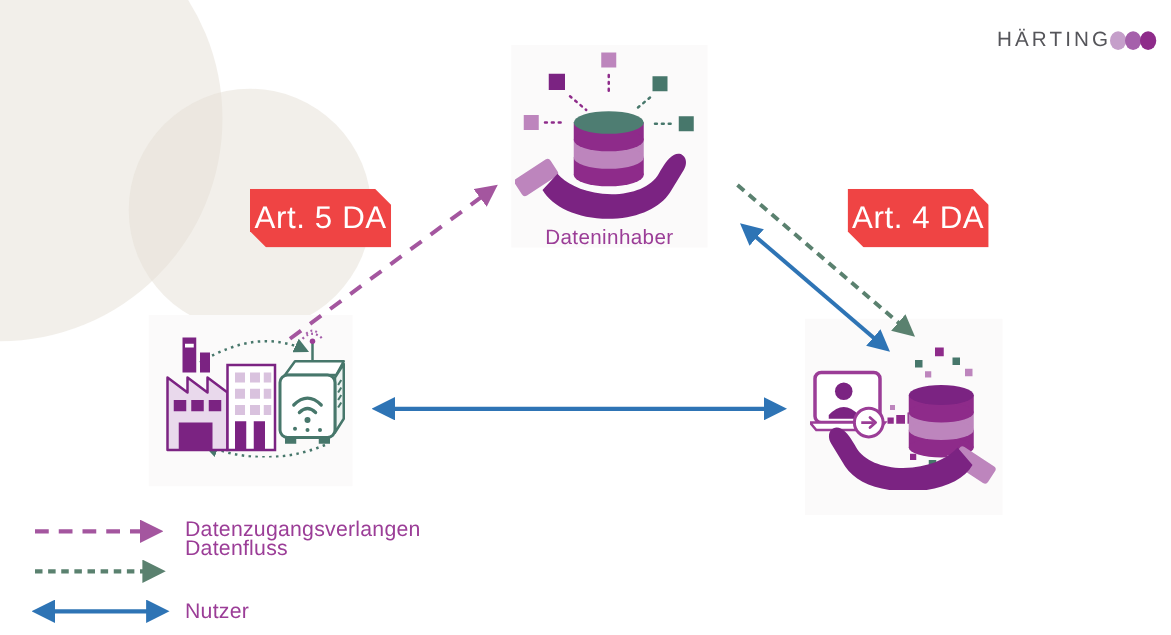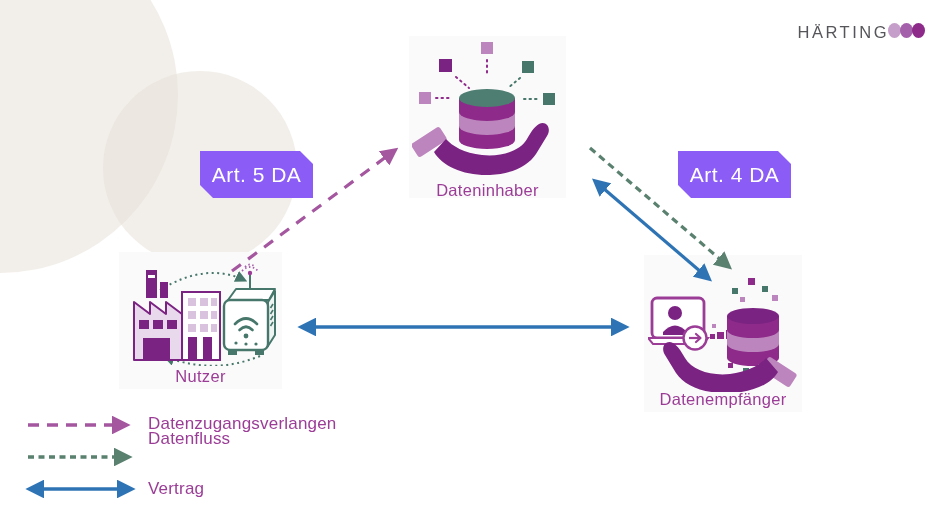--- a/index.html
+++ b/index.html
@@ -9,29 +9,29 @@
   }
   .bg-circle{position:absolute;border-radius:50%;background:rgba(230,224,213,0.5);}
   .bg-circle.c1{left:-178px;top:-83px;width:356px;height:356px;}
   .bg-circle.c2{left:103px;top:71px;width:194px;height:194px;}
   .card{position:absolute;background:#fbfafa;}
   .node-label{
     position:absolute;text-align:center;color:#9b3d97;font-size:16.5px;
     font-weight:500;letter-spacing:0.3px;
   }
   .banner{
-    position:absolute;width:113px;height:47px;background:#8b5cf6;color:#ffffff;
-    font-size:21px;font-weight:500;letter-spacing:0.5px;text-align:center;line-height:47px;
+    position:absolute;width:113px;height:47px;background:#ef4444;color:#ffffff;
+    font-size:25px;font-weight:500;letter-spacing:0.5px;text-align:center;line-height:47px;
     clip-path:polygon(0 0,calc(100% - 13px) 0,100% 13px,100% 100%,13px 100%,0 calc(100% - 13px));
   }
   .legend-label{
     position:absolute;left:148px;color:#9b3d97;font-size:17px;font-weight:500;
     letter-spacing:0.2px;
   }
-  .logo{position:absolute;top:23px;right:12px;display:flex;align-items:flex-start;padding-left:12px;}
+  .logo{position:absolute;top:23px;right:12px;display:flex;align-items:center;padding-left:12px;}
   .logo-text{color:#55555a;font-size:16.5px;font-weight:500;letter-spacing:2.5px;}
   .logo-dot{width:13px;height:15px;border-radius:50%;margin-left:-1px;}
   .overlay,.icon-svg{position:absolute;pointer-events:none;}
   .overlay{left:0;top:0;z-index:5;}
   .banner{z-index:6;}
 </style>
 </head>
 <body>
 
 <div class="stage">
@@ -122,21 +122,20 @@
     <rect x="100" y="42" width="44" height="50" rx="6" fill="#ffffff" stroke="#47776b" stroke-width="2.4"></rect>
     <path d="M111 66 Q122 55 133 66" fill="none" stroke="#47776b" stroke-width="2.6" stroke-linecap="round"></path>
     <path d="M115.5 72 Q122 65.5 128.5 72" fill="none" stroke="#47776b" stroke-width="2.6" stroke-linecap="round"></path>
     <circle cx="122" cy="78" r="2.4" fill="#47776b"></circle>
     <circle cx="112" cy="85" r="1.6" fill="#47776b"></circle>
       <circle cx="122" cy="86" r="1.6" fill="#47776b"></circle>
       <circle cx="132" cy="86" r="1.6" fill="#47776b"></circle>
     <rect x="104" y="92" width="9" height="5" fill="#47776b"></rect>
     <rect x="131" y="92" width="9" height="5" fill="#47776b"></rect>
   </svg>
-  <div class="node-label" style="left:119px;top:367px;width:163px;">Nutzer</div>
 
   <svg class="icon-svg" style="left:648px;top:262px;" width="154" height="130" viewBox="0 0 154 130">
     <rect x="4" y="36" width="52" height="40" rx="5" fill="#ffffff" stroke="#9b3d97" stroke-width="2.8"></rect>
     <circle cx="27" cy="51" r="7" fill="#7b2382"></circle>
     <path d="M15 70 Q27 57 39 70 L39 73 L15 73 Z" fill="#7b2382"></path>
     <path d="M0 76 L60 76 L55 82 L5 82 Z" fill="#ffffff" stroke="#9b3d97" stroke-width="2"></path>
     <circle cx="47" cy="76" r="11.5" fill="#ffffff" stroke="#9b3d97" stroke-width="2.4"></circle>
     <line x1="41" y1="76" x2="51" y2="76" stroke="#9b3d97" stroke-width="2.2"></line>
     <path d="M48 72 L52.5 76 L48 80" fill="none" stroke="#9b3d97" stroke-width="2.2" stroke-linecap="round" stroke-linejoin="round"></path>
     <rect x="62" y="72" width="5" height="5" fill="#8e2b8a"></rect>
@@ -160,21 +159,20 @@
       <ellipse cx="105" cy="68" rx="26" ry="8" fill="#8e2b8a"></ellipse>
     <ellipse cx="105" cy="54" rx="26" ry="8" fill="#7b2382"></ellipse>
     <g>
       <rect x="80" y="101" width="5" height="5" fill="#8e2b8a"></rect>
       <rect x="95" y="106" width="6" height="6" fill="#47776b"></rect>
       <rect x="110" y="102" width="5" height="5" fill="#bd85bd"></rect>
     </g>
     <rect x="114" y="102" width="34" height="16" rx="3" fill="#bd85bd" transform="rotate(33 131 110)"></rect>
     <path d="M130 110 C122 124 100 132 74 131 C52 130 36 123 28 111 L17 93 C12 85 18 77 25 81 C30 84 33 89 37 96 C44 108 62 114 82 112 C100 110 112 103 118 96 Z" fill="#7b2382"></path>
   </svg>
-  <div class="node-label" style="left:644px;top:390px;width:158px;">Datenempfänger</div>
 
   <svg class="overlay" width="937" height="508" viewBox="0 0 937 508">
     <defs>
       <marker id="mPurple" viewBox="0 0 10 10" refX="7" refY="5" markerWidth="5.5" markerHeight="5.5" orient="auto-start-reverse">
         <path d="M0 0 L10 5 L0 10 z" fill="#a4569f"></path>
       </marker>
       <marker id="mGreen" viewBox="0 0 10 10" refX="7" refY="5" markerWidth="5.5" markerHeight="5.5" orient="auto-start-reverse">
         <path d="M0 0 L10 5 L0 10 z" fill="#5a816f"></path>
       </marker>
       <marker id="mBlue" viewBox="0 0 10 10" refX="7" refY="5" markerWidth="5.5" markerHeight="5.5" orient="auto-start-reverse">
@@ -188,15 +186,15 @@
     <line x1="28" y1="425" x2="125" y2="425" stroke="#a4569f" stroke-width="3.4" stroke-dasharray="11 8" marker-end="url(#mPurple)"></line>
     <line x1="28" y1="457" x2="127" y2="457" stroke="#5a816f" stroke-width="3.4" stroke-dasharray="6 4.5" marker-end="url(#mGreen)"></line>
     <line x1="31" y1="489" x2="130" y2="489" stroke="#2e74b5" stroke-width="3.4" marker-start="url(#mBlue)" marker-end="url(#mBlue)"></line>
   </svg>
 
   <div class="banner" style="left:200px;top:151px;">Art. 5 DA</div>
   <div class="banner" style="left:678px;top:151px;">Art. 4 DA</div>
 
   <div class="legend-label" style="top:414px;">Datenzugangsverlangen</div>
   <div class="legend-label" style="top:429px;">Datenfluss</div>
-  <div class="legend-label" style="top:479px;">Vertrag</div>
+  <div class="legend-label" style="top:479px;">Nutzer</div>
 
 </div>
 
 </body></html>

